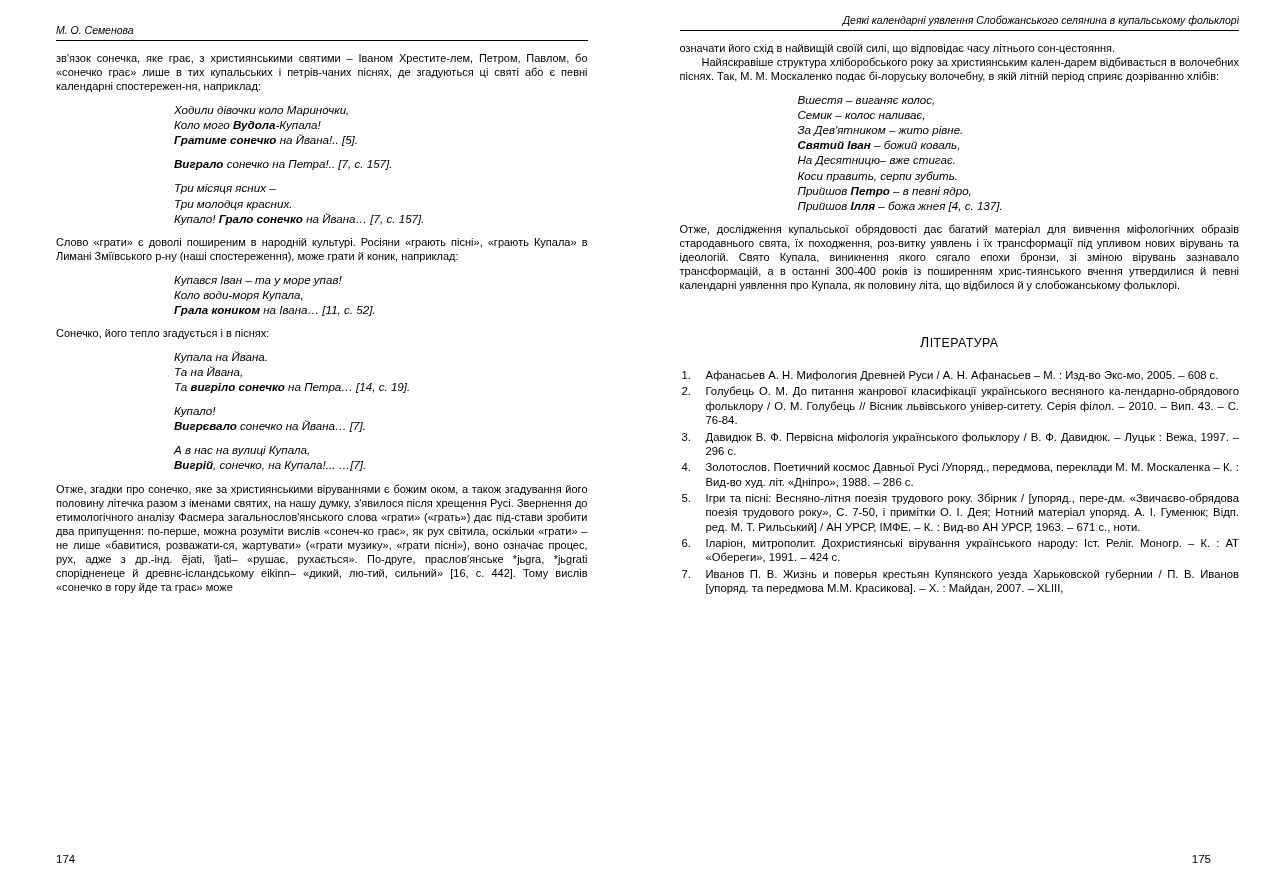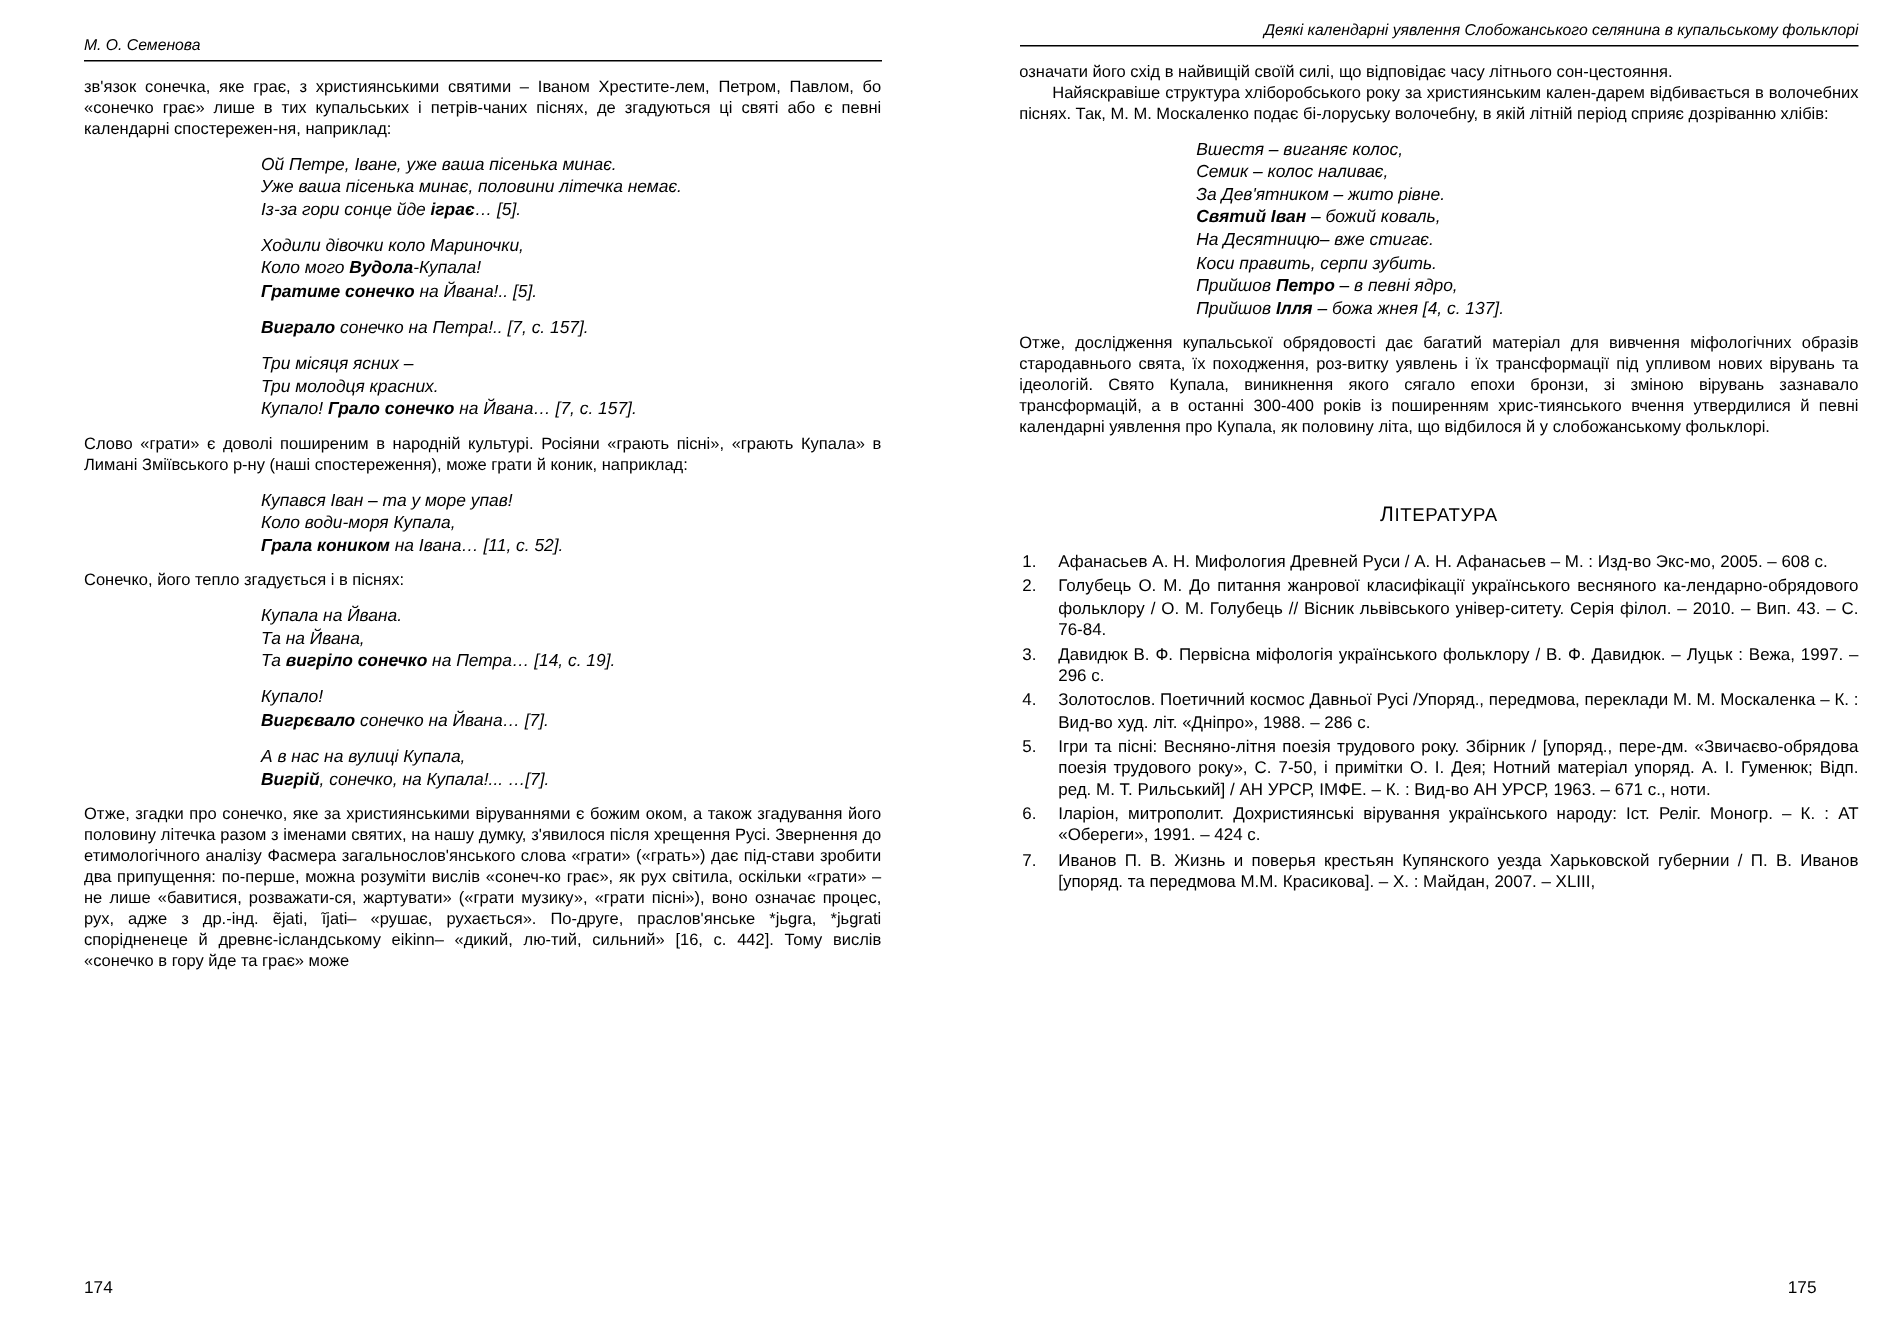--- a/index.html
+++ b/index.html
@@ -106,25 +106,20 @@
 </head>
 <body>
 
 <div class="spread">
 
   <div class="page left">
     <div class="runhead left">М. О. Семенова</div>
 
     <p class="body">зв'язок сонечка, яке грає, з християнськими святими – Іваном Хрестите-лем, Петром, Павлом, бо «сонечко грає» лише в тих купальських і петрів-чаних піснях, де згадуються ці святі або є певні календарні спостережен-ня, наприклад:</p>
 
-    <div class="verse">
-      <div><span>Ой Петре, Іване, уже ваша пісенька минає.</span></div>
-      <div><span>Уже ваша пісенька минає, половини літечка немає.</span></div>
-      <div><span>Із-за гори сонце йде </span><b>іграє</b><span>… [5].</span></div>
-    </div>
 
     <div class="verse">
       <div><span>Ходили дівочки коло Мариночки,</span></div>
       <div><span>Коло мого </span><b>Вудола</b><span>-Купала!</span></div>
       <div><b>Гратиме сонечко</b><span> на Йвана!.. [5].</span></div>
     </div>
 
     <div class="verse">
       <div><b>Виграло</b><span> сонечко на Петра!.. [7, с. 157].</span></div>
     </div>

